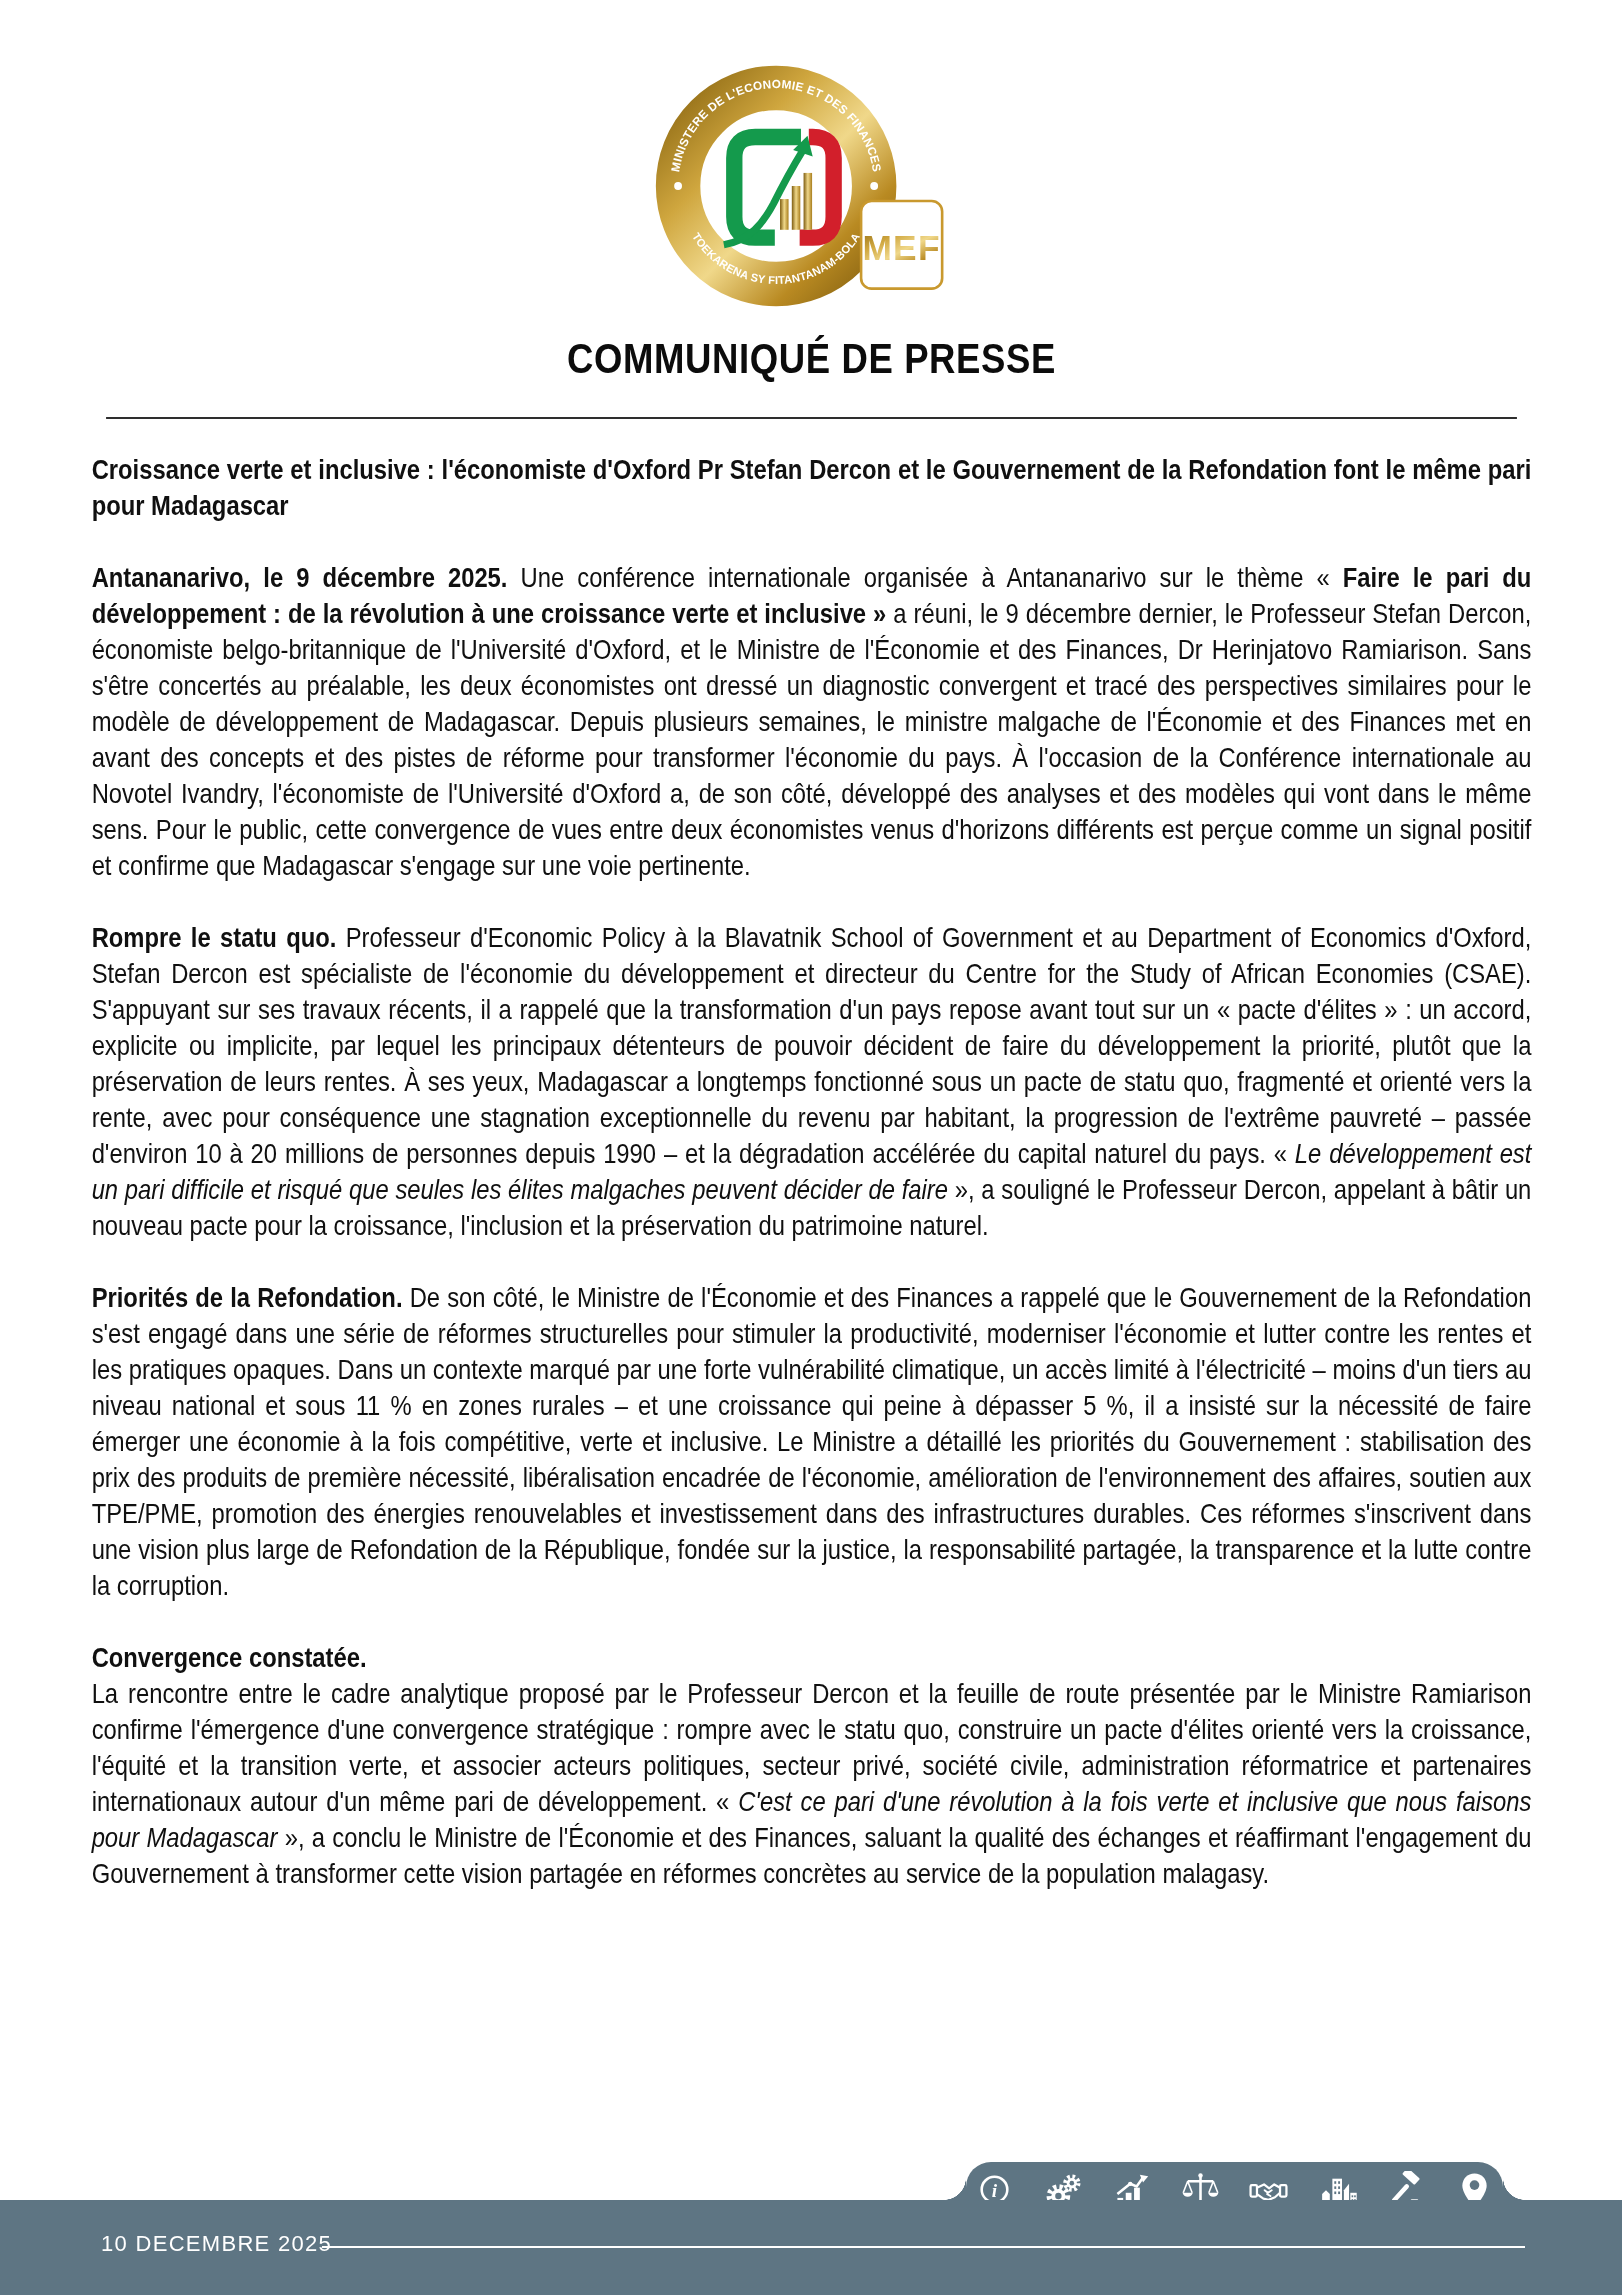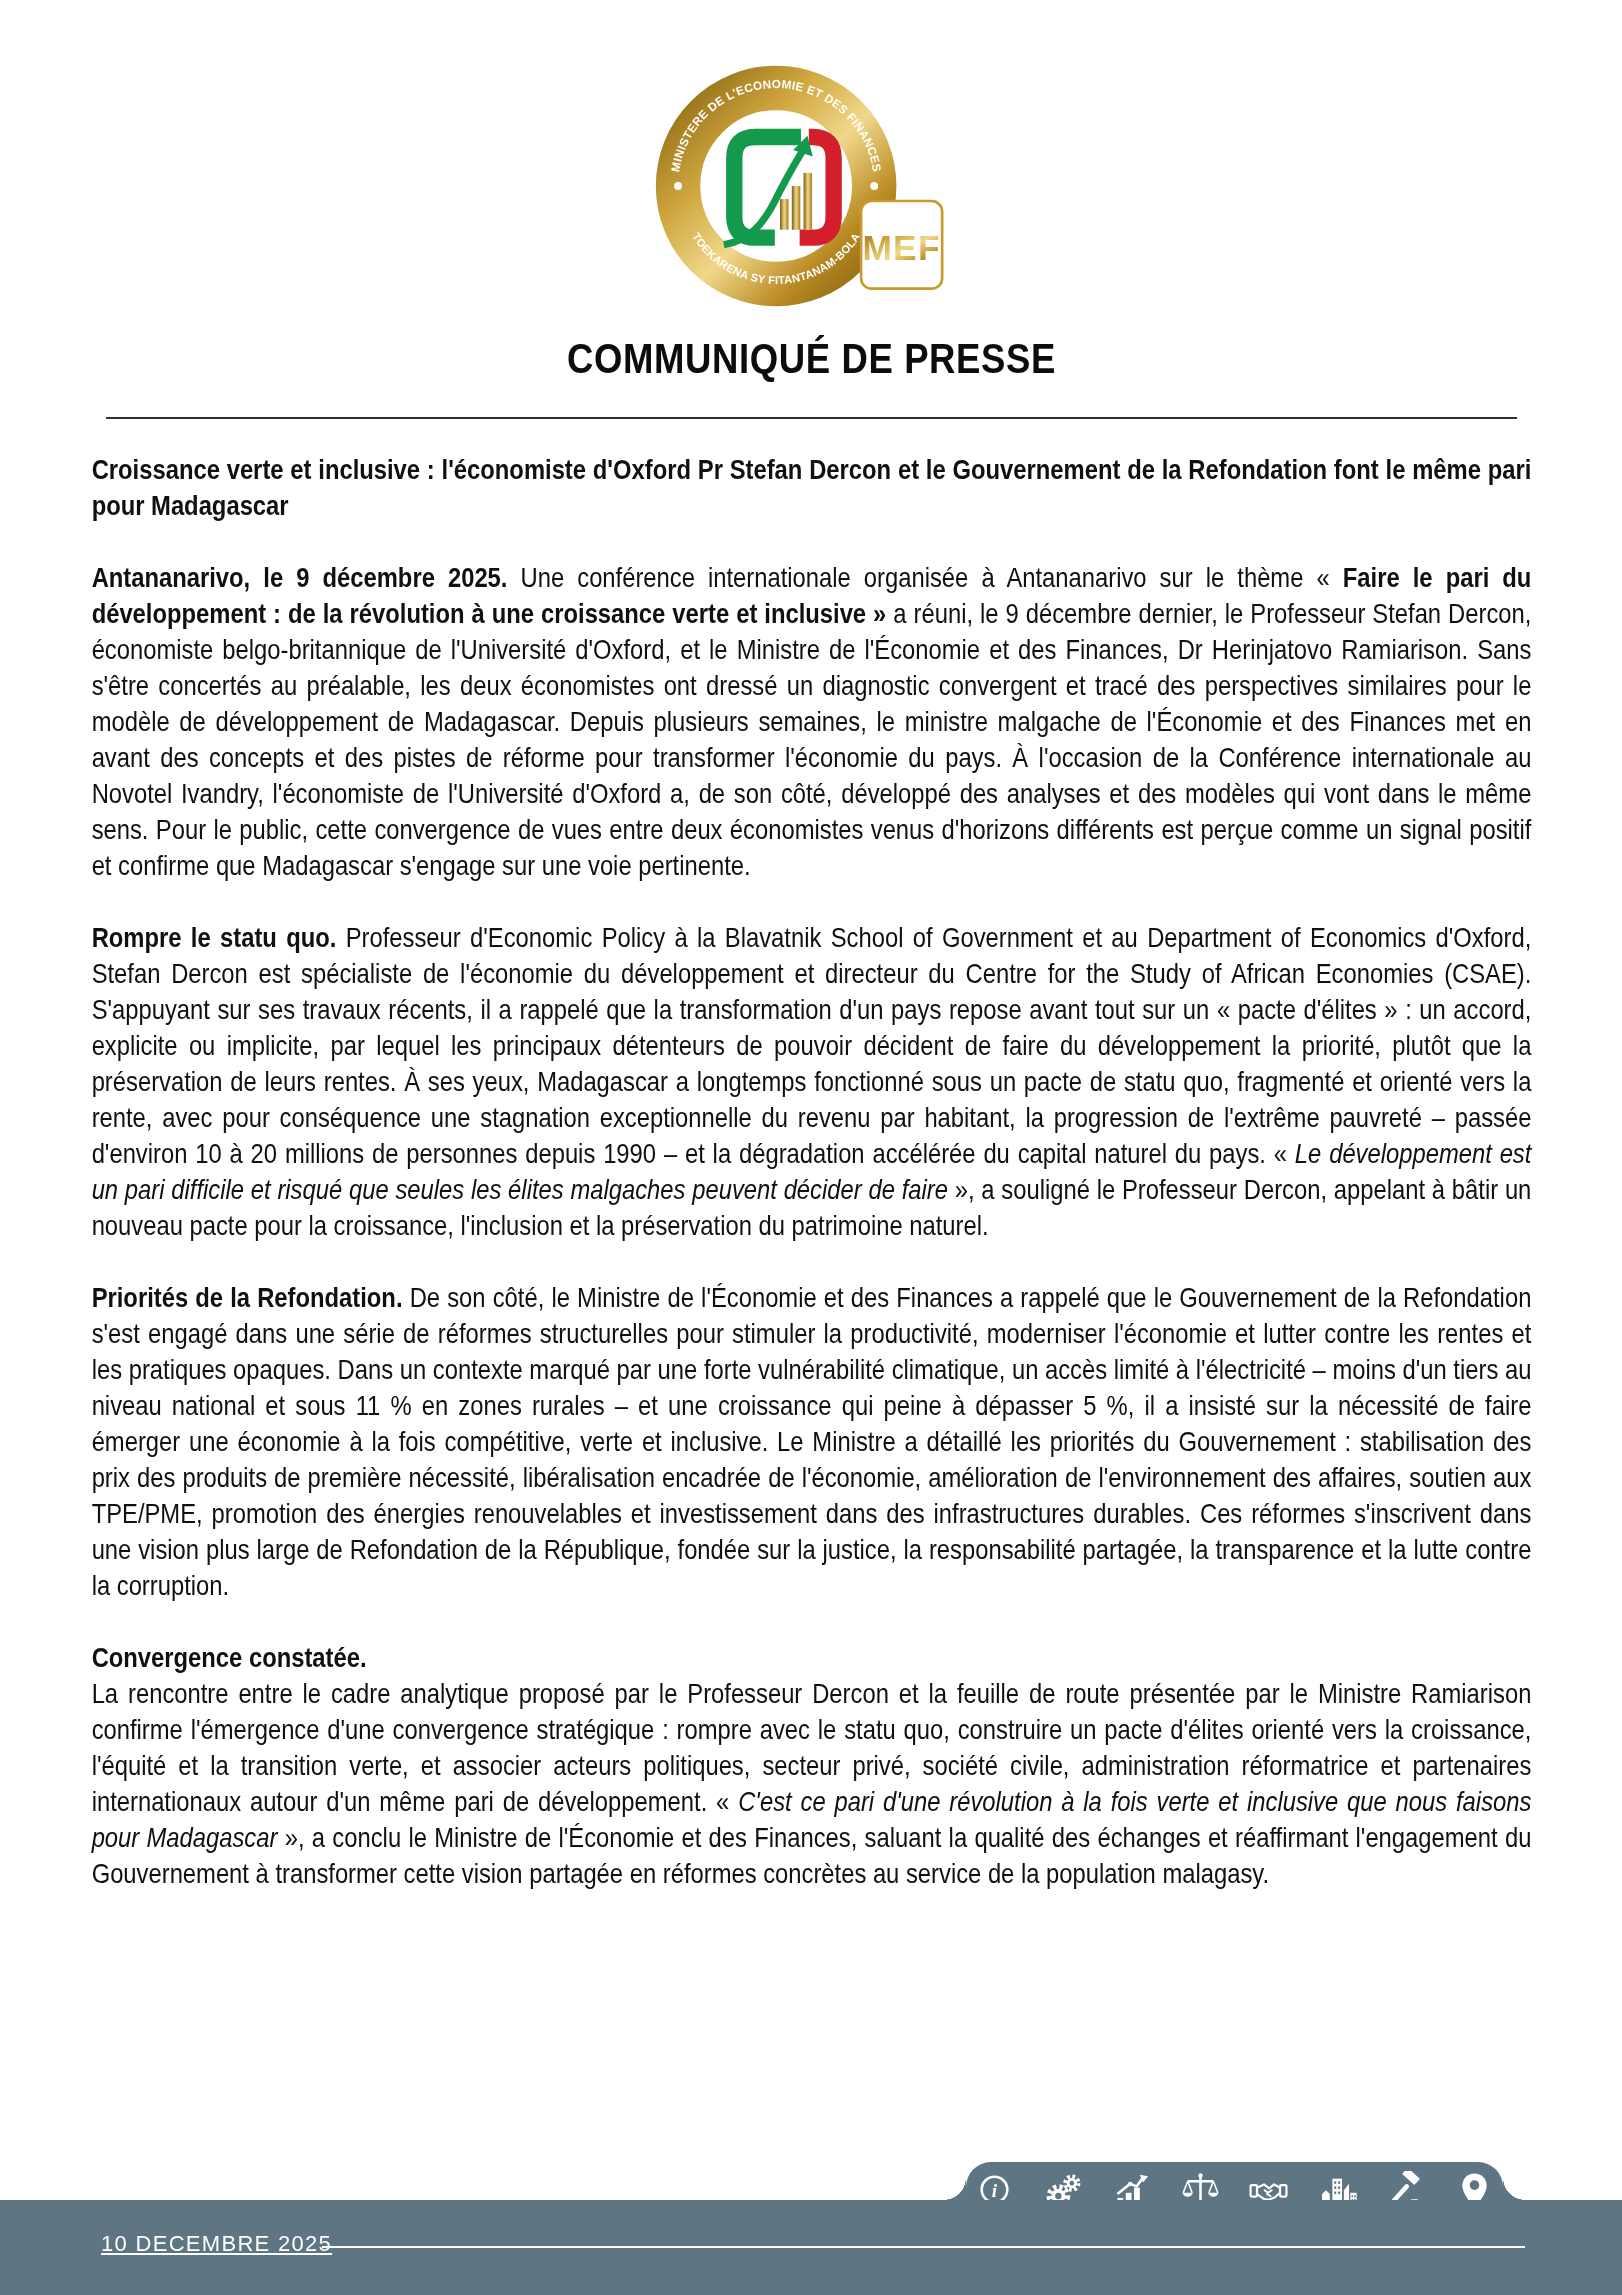--- a/index.html
+++ b/index.html
@@ -23,21 +23,21 @@
   .headline{margin-top:33px !important;font-weight:bold;}
   .body{margin-top:36px !important;}
   .subhead{font-weight:bold;}
   .nogap{margin-top:0 !important;}
   .run.b{font-weight:bold;}
   .run.i{font-style:italic;}
 
   
   .footer-band{position:absolute;left:0;right:0;bottom:0;height:95px;background:var(--slate);}
   .footer-date{position:absolute;left:101px;top:31px;color:#fff;font-size:22px;
-               letter-spacing:1.3px;white-space:nowrap;text-decoration:underline;}
+               letter-spacing:1.3px;white-space:nowrap;}
   .footer-line{position:absolute;left:322px;right:98px;top:46px;height:2px;background:#fff;}
   .footer-tab{position:absolute;left:966px;bottom:95px;width:537px;height:38px;
               background:var(--slate);border-radius:25px 25px 0 0;}
   .footer-tab::before{content:"";position:absolute;left:-22px;bottom:0;width:22px;height:22px;
               background:radial-gradient(circle at 0 0, rgba(94,117,131,0) 21.6px, var(--slate) 22px);}
   .footer-tab::after{content:"";position:absolute;right:-22px;bottom:0;width:22px;height:22px;
               background:radial-gradient(circle at 100% 0, rgba(94,117,131,0) 21.6px, var(--slate) 22px);}
   .footer-icons{position:absolute;left:0;right:0;top:9.2px;display:flex;
                 justify-content:center;gap:27.5px;}
   .footer-icons svg{width:41px;height:41px;display:block;}

